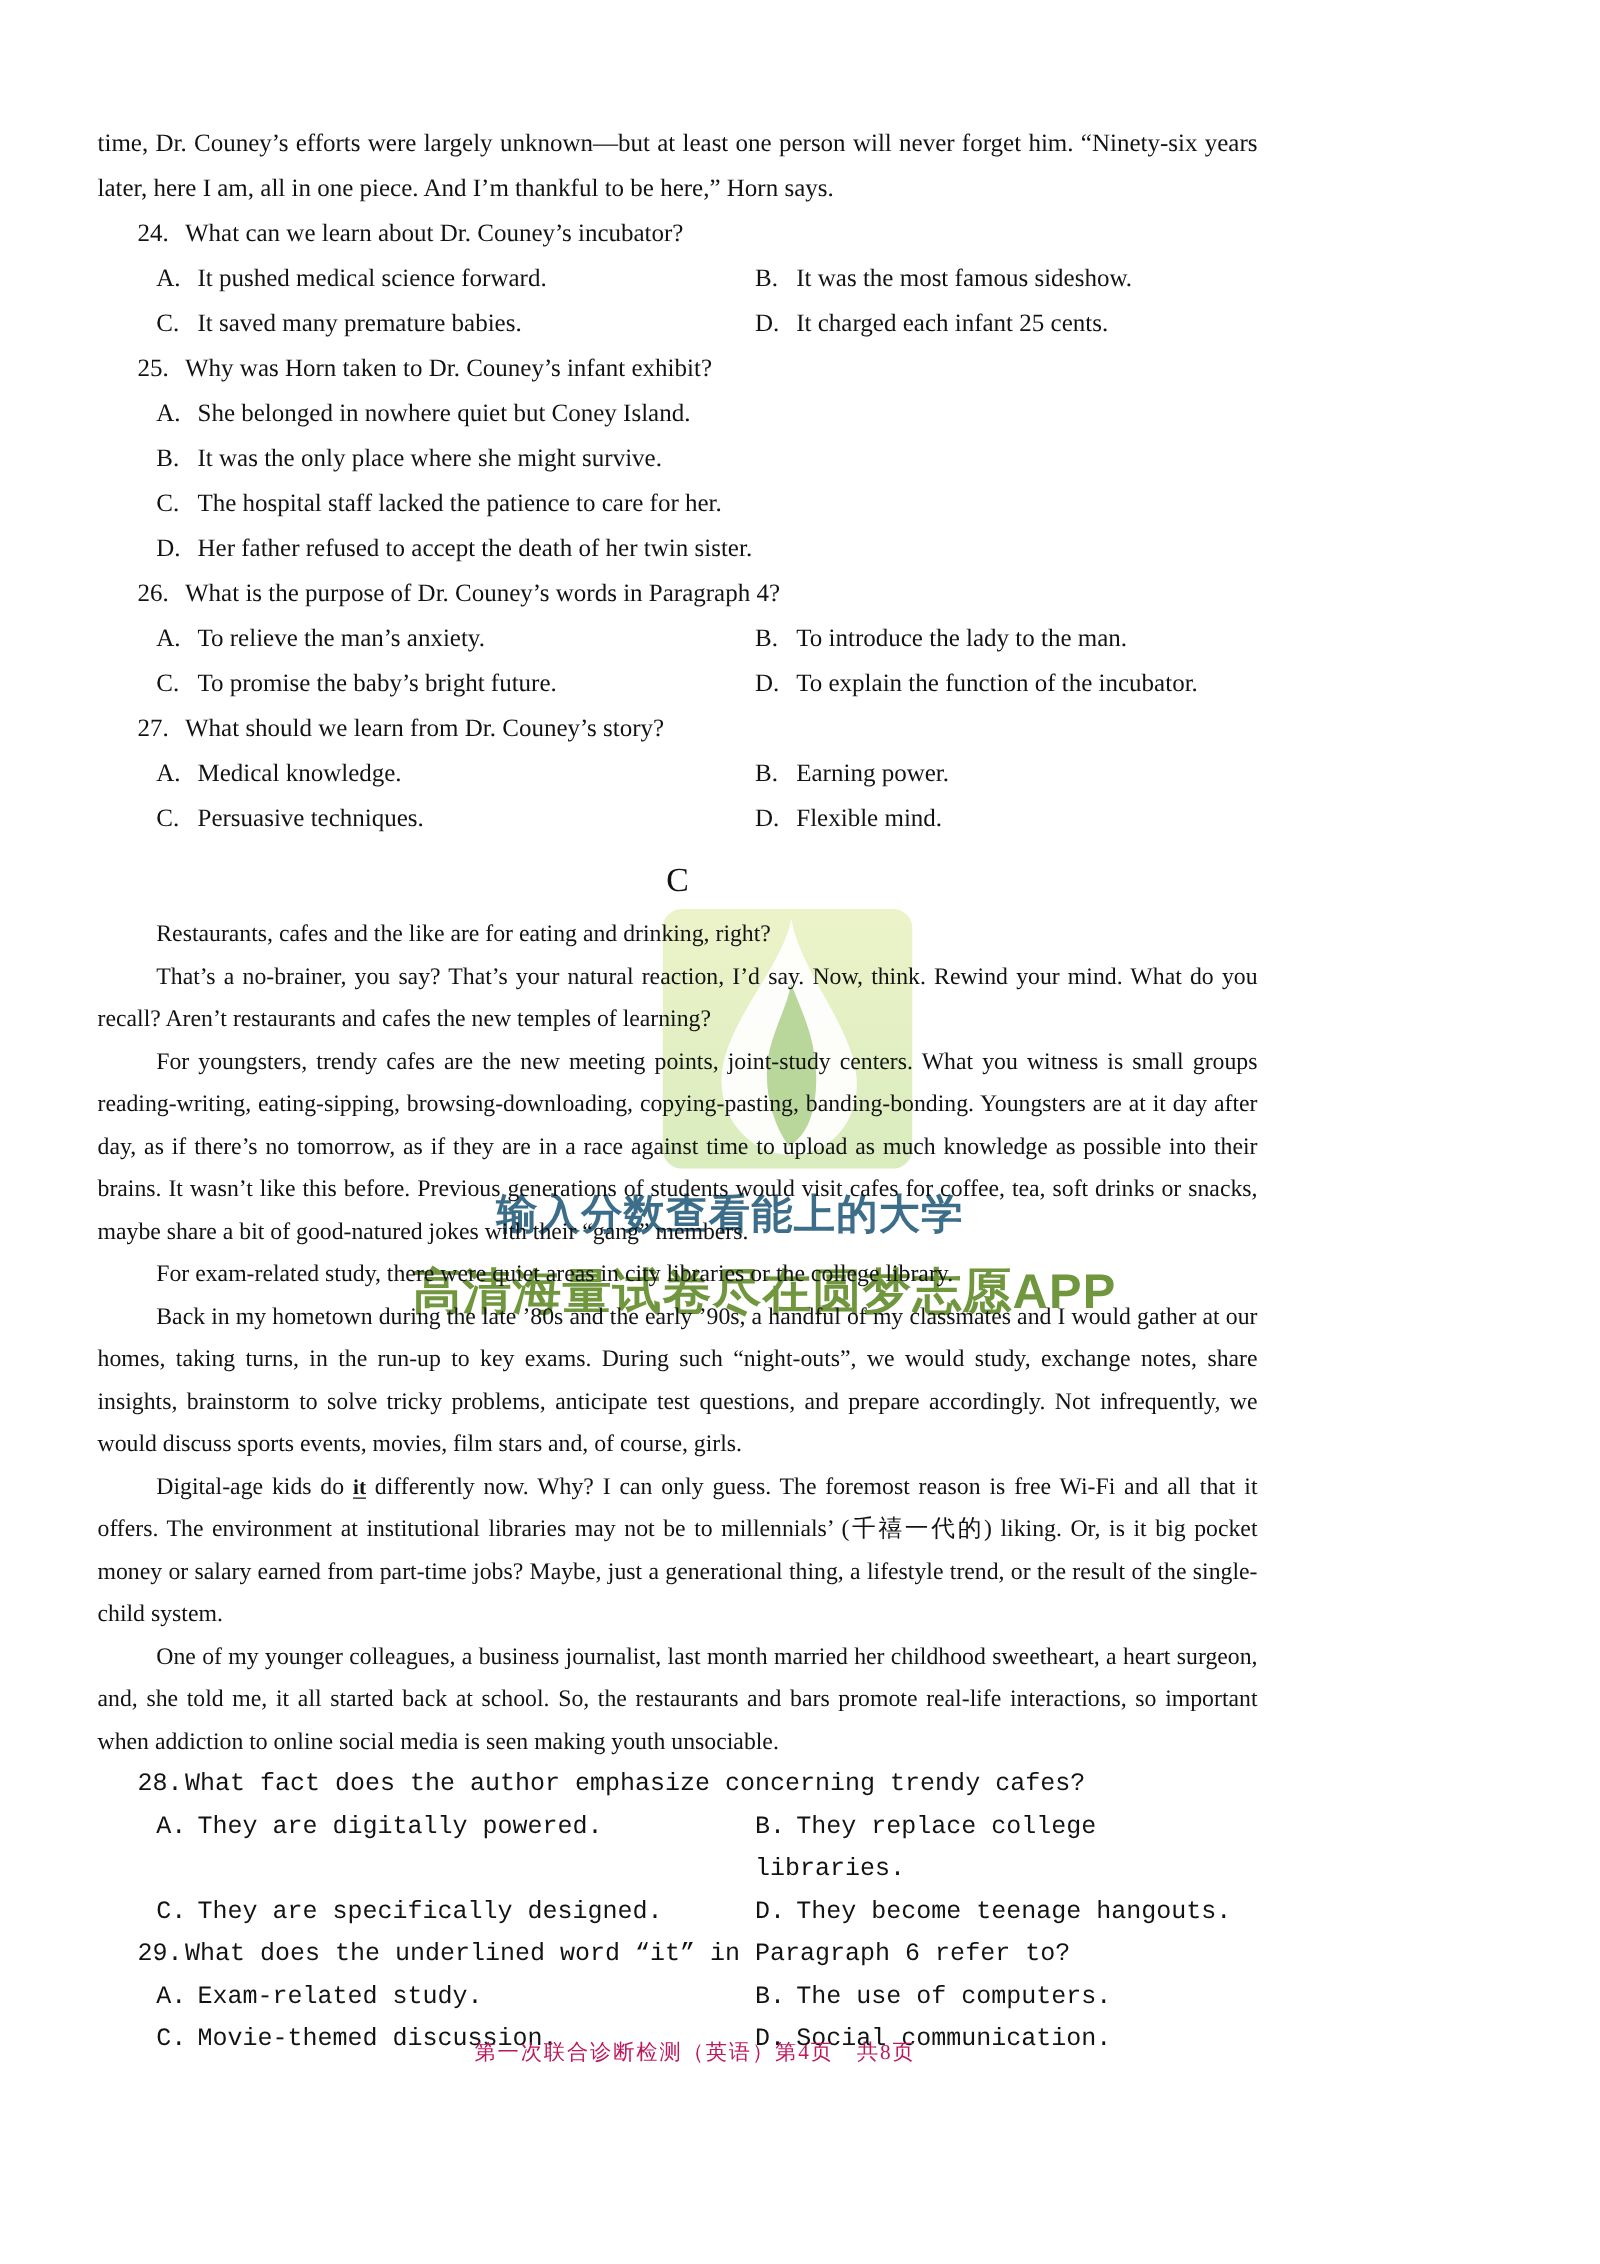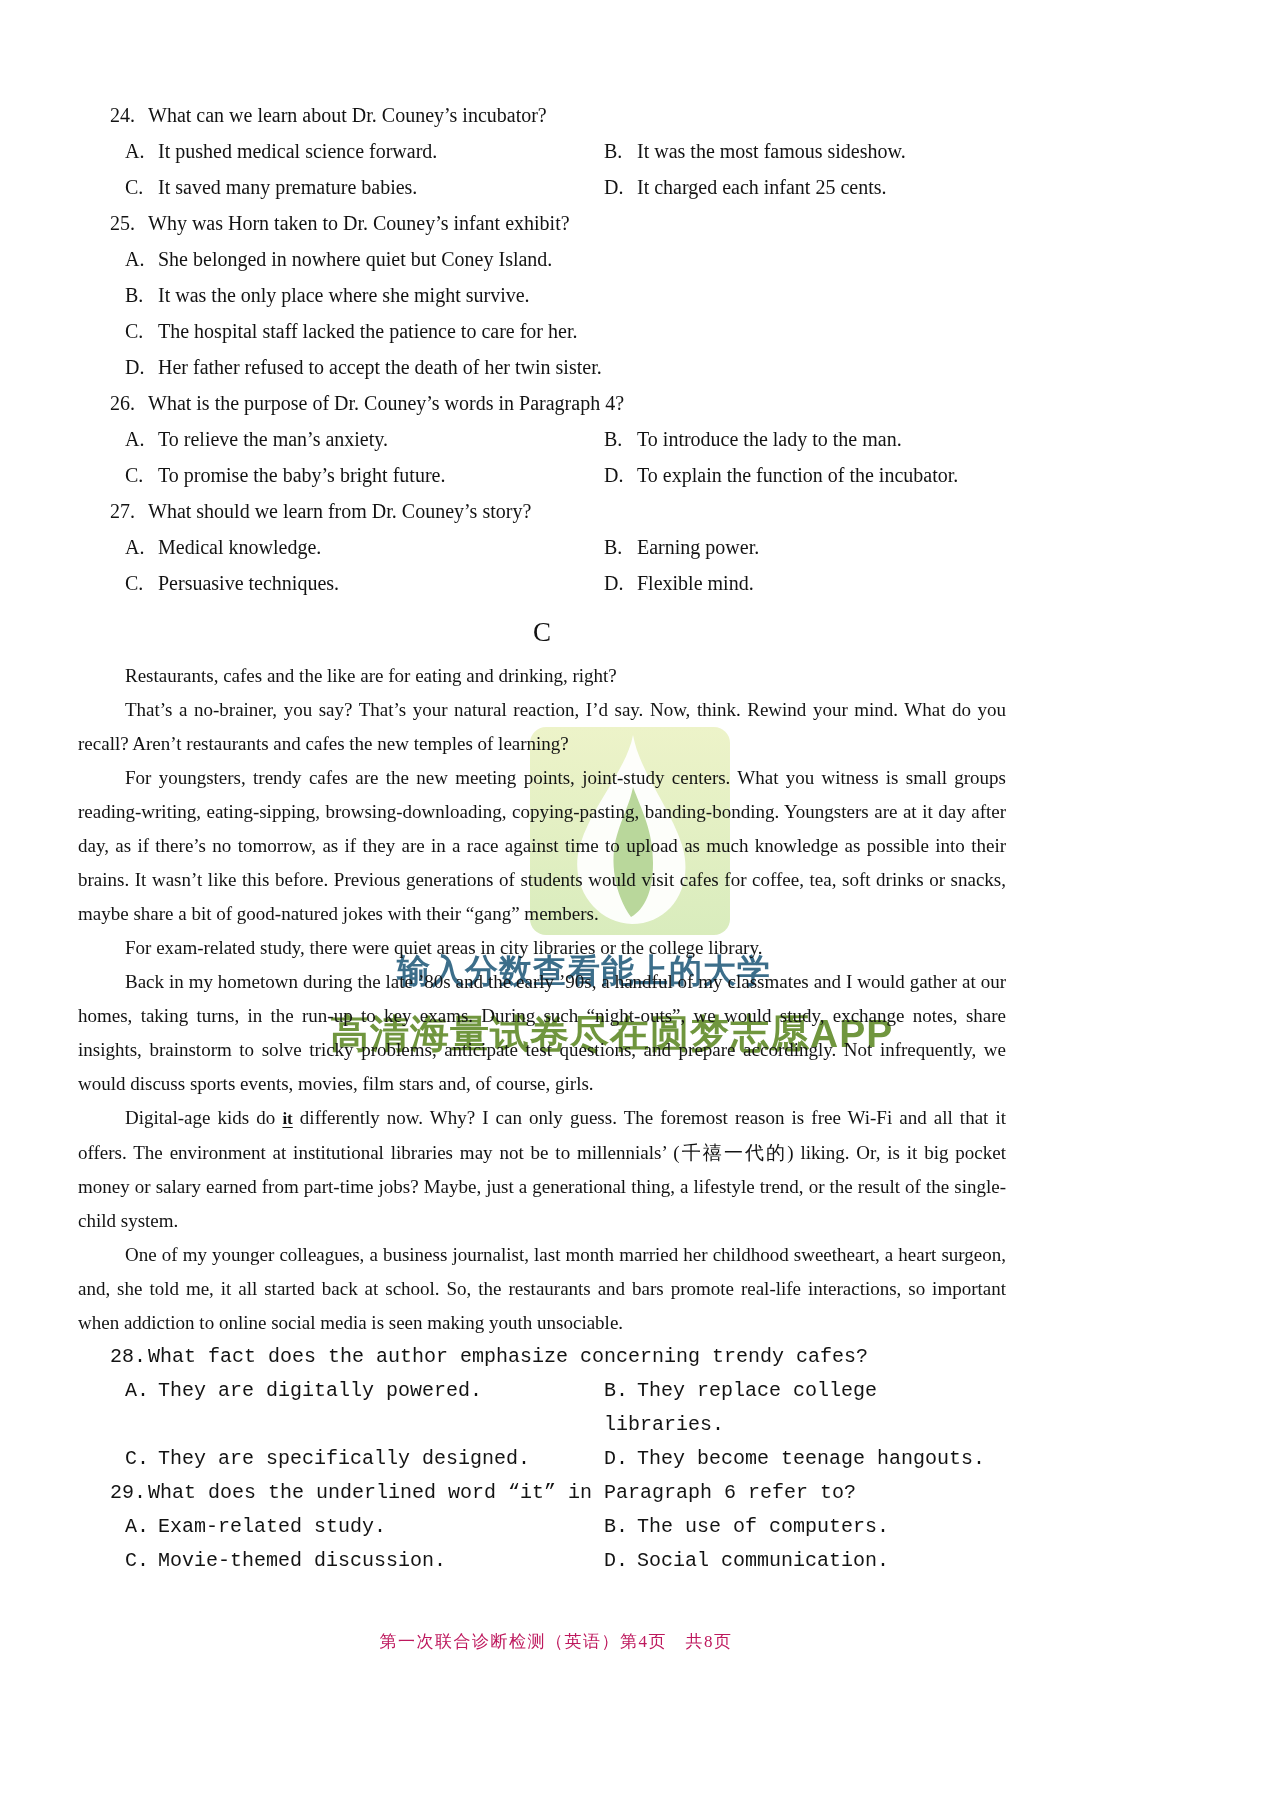--- a/index.html
+++ b/index.html
@@ -66,20 +66,21 @@
     <rect x="0" y="0" width="200" height="208" rx="16" fill="url(#lg)"></rect>
     <path d="M103 8 C 97 42, 62 78, 50 118 C 38 160, 66 196, 102 197 C 140 197, 165 160, 152 118 C 140 80, 110 46, 103 8 Z" fill-opacity="0.92" fill="#ffffff"></path>
     <path d="M101 190 C 85 168, 79 134, 87 108 C 93 88, 100 76, 103 60 C 112 84, 123 104, 123 136 C 123 164, 115 182, 101 190 Z" fill="#b9d79b"></path>
   </svg>
 </div>
 <div class="wm wm-line wm-line1" style="color: #0c4a6e;">输入分数查看能上的大学</div>
 <div class="wm wm-line wm-line2" style="color: #4d7c0f;">高清海量试卷尽在圆梦志愿APP</div>
 
 <div class="content">
 
+  <p class="intro">time, Dr. Couney’s efforts were largely unknown—but at least one person will never forget him.  “Ninety-six years later, here I am, all in one piece.  And I’m thankful to be here,” Horn says.</p>
 
   <div class="qblock">
     <div class="q-line">
       <span class="q-num">24.</span>
       <span class="q-text">What can we learn about Dr. Couney’s incubator?</span>
     </div>
     <div class="opt-row two-col">
       <div><span class="opt-label">A.</span><span>It pushed medical science forward.</span></div>
       <div><span class="opt-label">B.</span><span>It was the most famous sideshow.</span></div>
     </div>

